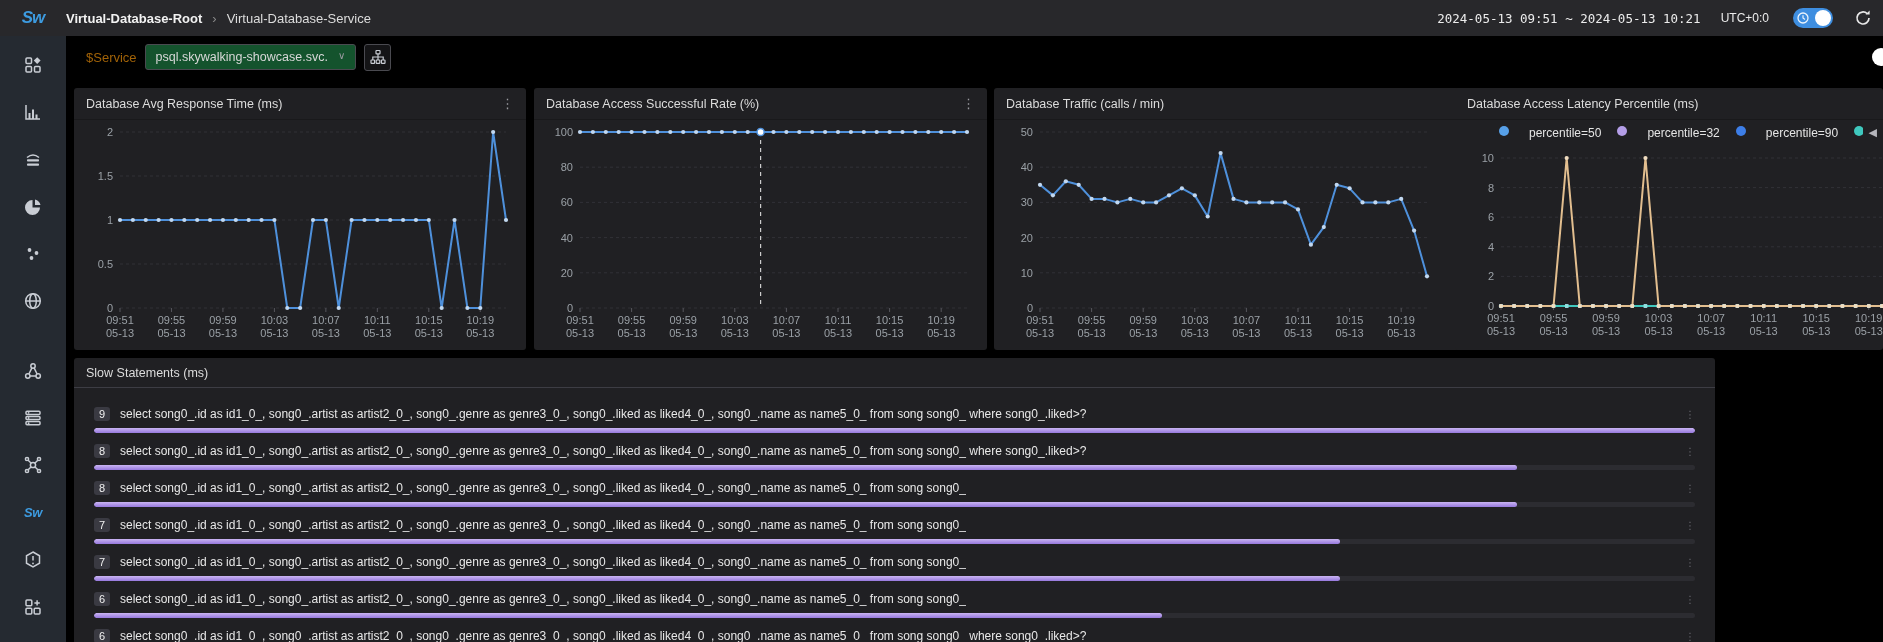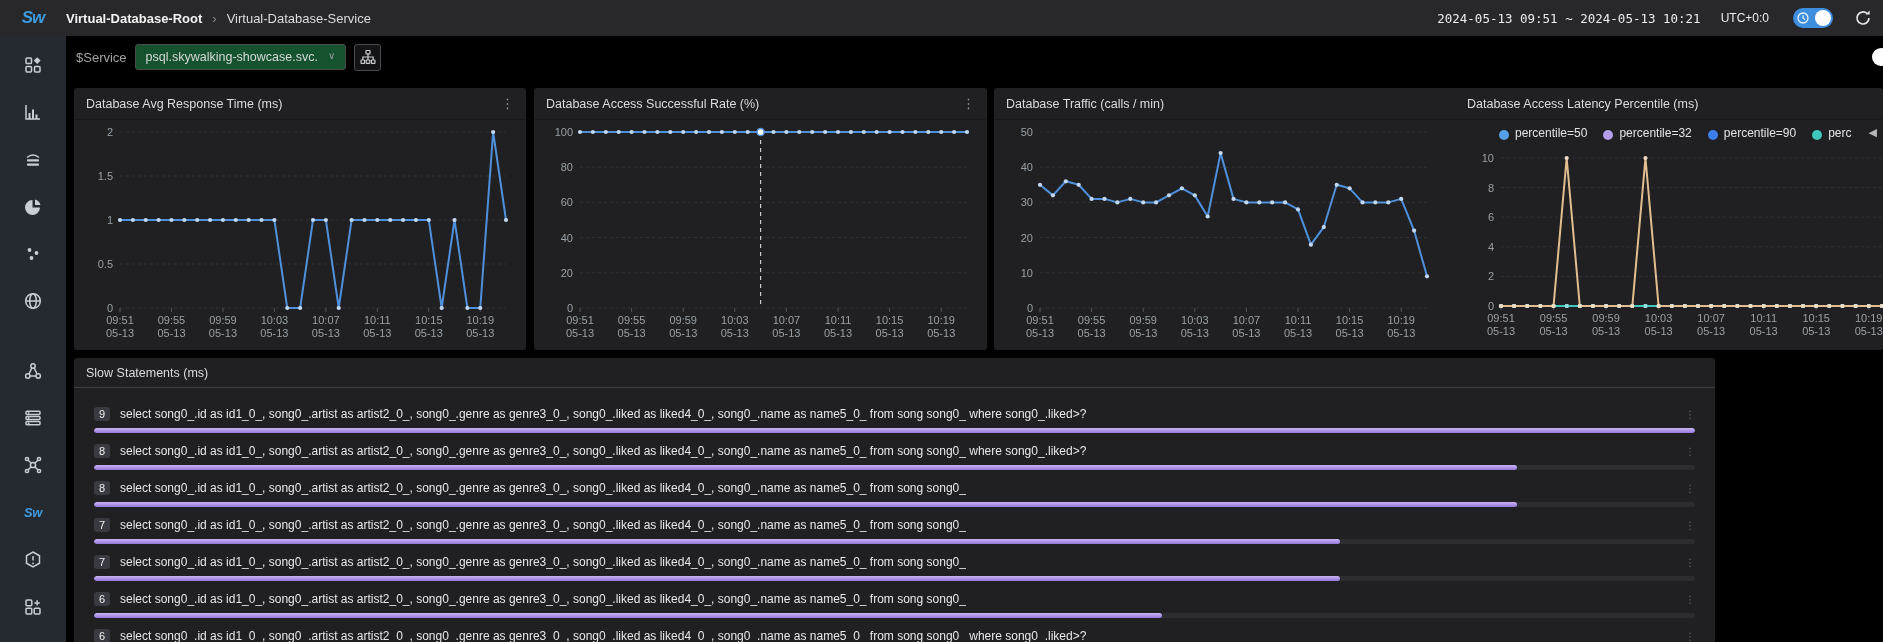--- a/index.html
+++ b/index.html
@@ -23,35 +23,35 @@
 
   
   .sidebar { position:absolute; left:0; top:36px; width:66px; height:606px; background:#252a31; display:flex; flex-direction:column; align-items:center; padding-top:16px; z-index:4; }
   .snav { width:30px; height:26px; display:flex; align-items:center; justify-content:center; margin-bottom:22px; cursor:pointer; }
   .snav.gap { margin-top:22px; }
   .snav svg { stroke:#c9cdd4; fill:none; stroke-width:1.5; }
   .snav .sw { font-weight:bold; font-style:italic; font-size:13px; color:#3d9be0; letter-spacing:-0.5px; }
 
   
   .servicebar { position:absolute; left:66px; top:36px; width:1817px; height:42px; background:#000; display:flex; align-items:center; }
-  .svc-label { font-size:13px; color:#a3a3a3; margin-left:10px; margin-right:8px; }
+  .svc-label { font-size:13px; color:#a16207; margin-left:20px; margin-right:8px; }
   .svc-select { display:flex; gap:10px; border:1px solid #4a4a50; border-radius:3px; background:#14532d; color:#d8d8d8; font-size:12.5px; padding:5px 10px; cursor:pointer; }
   .svc-select .chev { color:#9a9aa0; font-size:10px; }
   .node-btn { margin-left:8px; width:27px; height:27px; border:1px solid #4a4a50; border-radius:3px; background:#141416; display:flex; align-items:center; justify-content:center; cursor:pointer; }
   .node-btn svg { stroke:#c9cdd4; fill:none; stroke-width:1.2; }
   .half-toggle { position:absolute; right:-7px; top:12px; width:18px; height:18px; border-radius:50%; background:#fff; cursor:pointer; }
 
   
   .panel { position:absolute; top:88px; height:262px; background:#202023; border-radius:3px; overflow:hidden; }
   .phead { height:32px; display:flex; align-items:center; padding:0 12px; border-bottom:1px solid #19191b; }
   .ptitle { font-size:12.5px; color:#dcdcdc; }
   .kebab { margin-left:auto; color:#9a9aa0; font-size:13px; letter-spacing:0; cursor:pointer; line-height:1; }
   .chart { display:block; margin-left:8px; }
   .legend-row { position:relative; height:26px; display:flex; align-items:center; gap:16px; padding-left:44px; overflow:hidden; white-space:nowrap; }
-  .legend-item { display:flex; align-items:flex-end; gap:6px; flex:0 0 auto; cursor:pointer; }
+  .legend-item { display:flex; align-items:flex-start; gap:20px; flex:0 0 auto; cursor:pointer; }
   .legend-dot { width:10px; height:10px; border-radius:50%; }
   .legend-label { font-size:12px; color:#e4e4e4; }
   .legend-arrow { position:absolute; right:6px; top:6px; color:#b5b5bb; font-size:11px; cursor:pointer; background:#202023; padding-left:6px; }
 
   
   .slow-panel { position:absolute; left:74px; top:358px; width:1641px; height:284px; background:#202023; border-radius:3px 3px 0 0; overflow:hidden; }
   .slow-head { height:30px; display:flex; align-items:center; padding:0 12px; border-bottom:1px solid #3d3d44; }
   .slow-title { font-size:12.5px; color:#dcdcdc; }
   .slow-rows { padding:4px 20px 0 20px; }
   .srow { margin-top:10px; cursor:pointer; }

